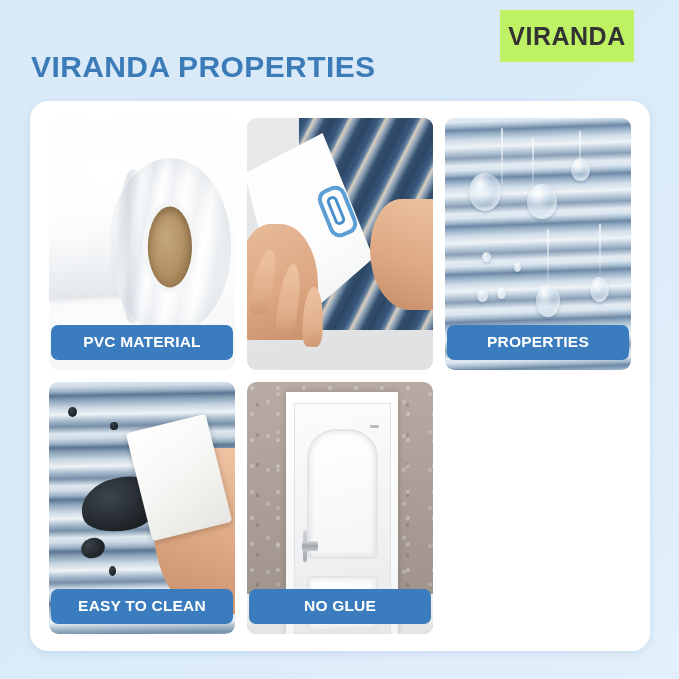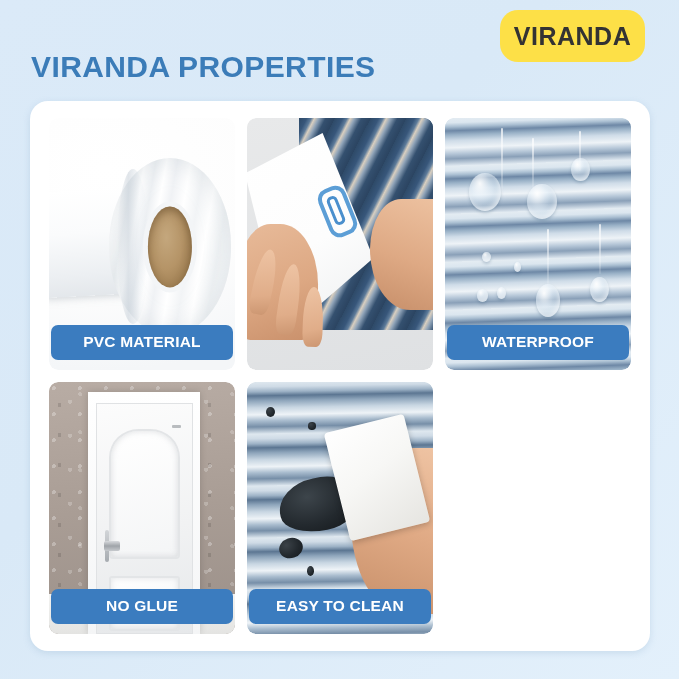--- a/index.html
+++ b/index.html
@@ -13,27 +13,26 @@
     font-family: "Liberation Sans", sans-serif;
     background: linear-gradient(135deg, #dbeaf8 0%, #d9e9f7 40%, #e3f0fb 100%);
     position: relative;
   }
 
   
   .brand-box {
     position: absolute;
     left: 500px;
     top: 10px;
-    width: 145px;
+    width: 134px;
     height: 52px;
-    background: #fde047;
+    background: #bef264;
     display: flex;
     align-items: center;
     justify-content: center;
-    border-radius: 18px;
   }
   .brand-text {
     font-family: "Liberation Sans", sans-serif;
     font-size: 25px;
     font-weight: 700;
     letter-spacing: 0.5px;
     color: #333333;
   }
 
   
@@ -457,50 +456,50 @@
         <div class="drop" style="left:13%;top:22%;width:17%;height:15%;"></div>
         <div class="drop" style="left:44%;top:26%;width:16%;height:14%;"></div>
         <div class="drop" style="left:68%;top:16%;width:10%;height:9%;"></div>
         <div class="drop" style="left:49%;top:66%;width:13%;height:13%;"></div>
         <div class="drop" style="left:78%;top:63%;width:10%;height:10%;"></div>
         <div class="drop" style="left:17%;top:68%;width:6%;height:5%;"></div>
         <div class="drop" style="left:28%;top:67%;width:5%;height:5%;"></div>
         <div class="drop" style="left:20%;top:53%;width:5%;height:4%;"></div>
         <div class="drop" style="left:37%;top:57%;width:4%;height:4%;"></div>
       </div>
-      <div class="tile-label">WATERPROOF</div>
+      <div class="tile-label">PROPERTIES</div>
+    </div>
+
+    <div class="tile">
+      <div class="tile-photo">
+        <div class="clean-bg"></div>
+        <div class="stain" style="left:10%;top:10%;width:5%;height:4%;"></div>
+        <div class="stain" style="left:33%;top:16%;width:4%;height:3%;"></div>
+        <div class="stain" style="left:47%;top:22%;width:6%;height:5%;"></div>
+        <div class="stain-big"></div>
+        <div class="stain" style="left:17%;top:62%;width:13%;height:8%;transform:rotate(-18deg);"></div>
+        <div class="stain" style="left:32%;top:73%;width:4%;height:4%;"></div>
+        <div class="clean-hand"></div>
+        <div class="clean-cloth"></div>
+      </div>
+      <div class="tile-label">EASY TO CLEAN</div>
     </div>
 
     <div class="tile">
       <div class="tile-photo">
         <div class="door-bg"></div>
         <div class="door-wall"></div>
         <div class="door-baseboard"></div>
         <div class="door-frame">
           <div class="door-panel-area">
             <div class="door-hinge"></div>
             <div class="door-panel-top"></div>
             <div class="door-panel-bot"></div>
             <div class="door-handle-plate"></div>
             <div class="door-handle"></div>
           </div>
         </div>
       </div>
       <div class="tile-label">NO GLUE</div>
     </div>
 
-    <div class="tile">
-      <div class="tile-photo">
-        <div class="clean-bg"></div>
-        <div class="stain" style="left:10%;top:10%;width:5%;height:4%;"></div>
-        <div class="stain" style="left:33%;top:16%;width:4%;height:3%;"></div>
-        <div class="stain" style="left:47%;top:22%;width:6%;height:5%;"></div>
-        <div class="stain-big"></div>
-        <div class="stain" style="left:17%;top:62%;width:13%;height:8%;transform:rotate(-18deg);"></div>
-        <div class="stain" style="left:32%;top:73%;width:4%;height:4%;"></div>
-        <div class="clean-hand"></div>
-        <div class="clean-cloth"></div>
-      </div>
-      <div class="tile-label">EASY TO CLEAN</div>
-    </div>
-
   </div>
 </div>
 
 </body></html>

